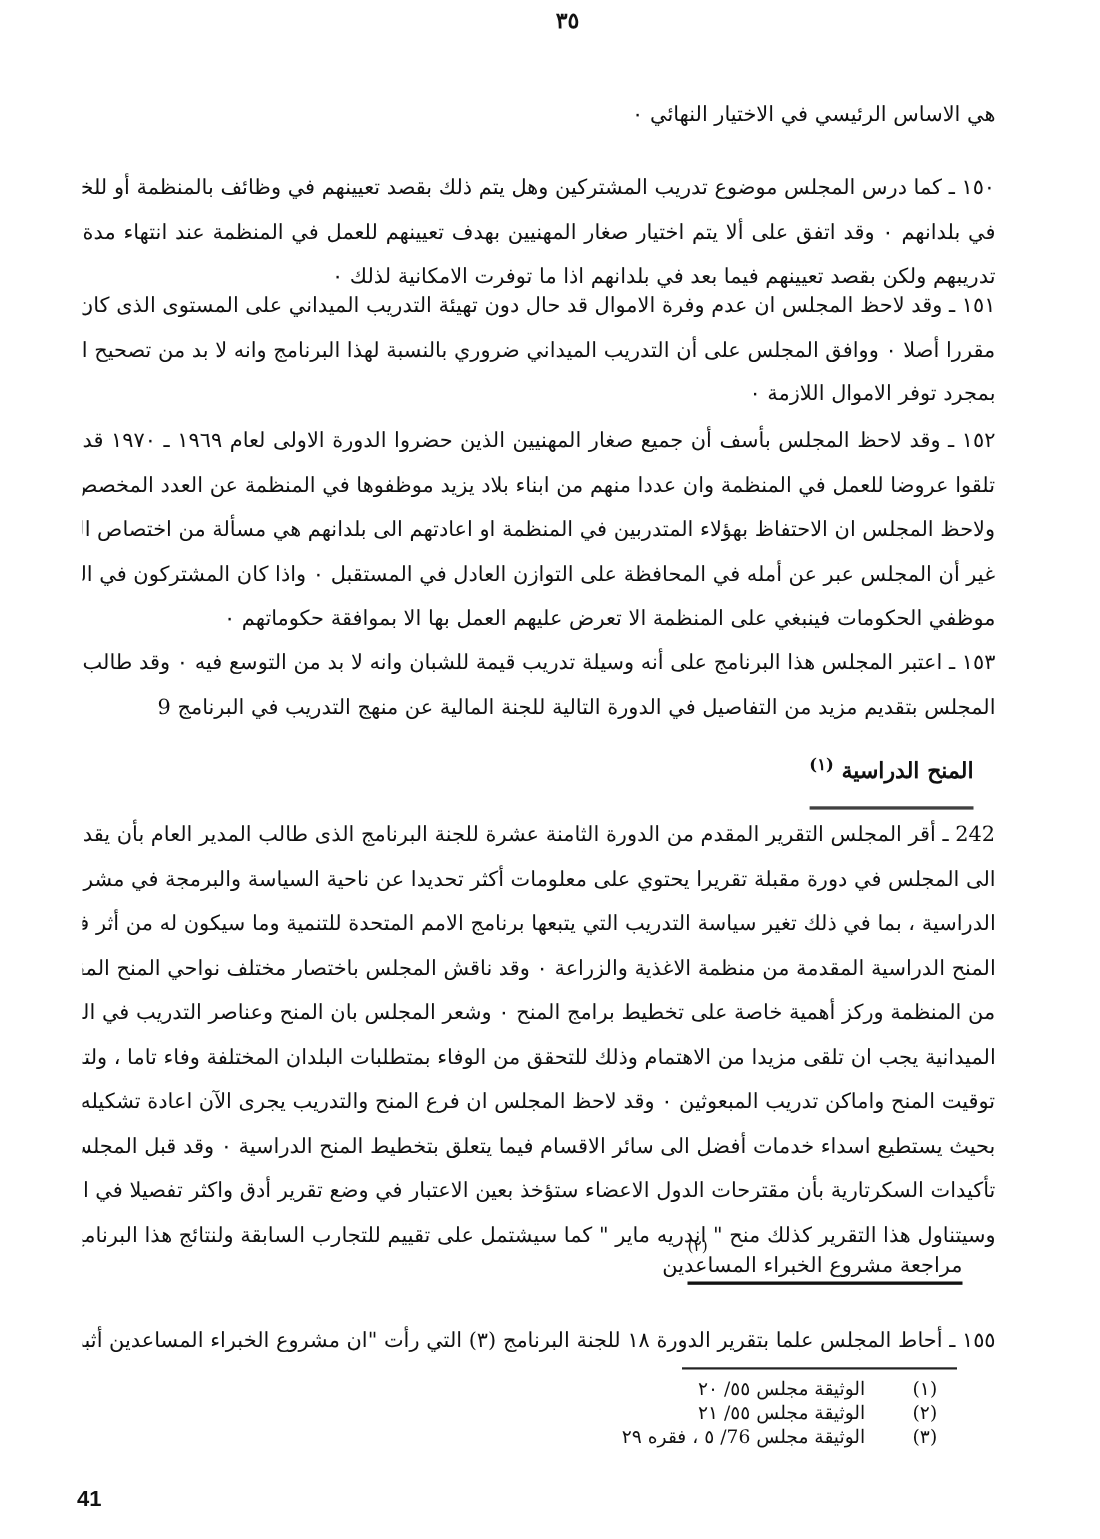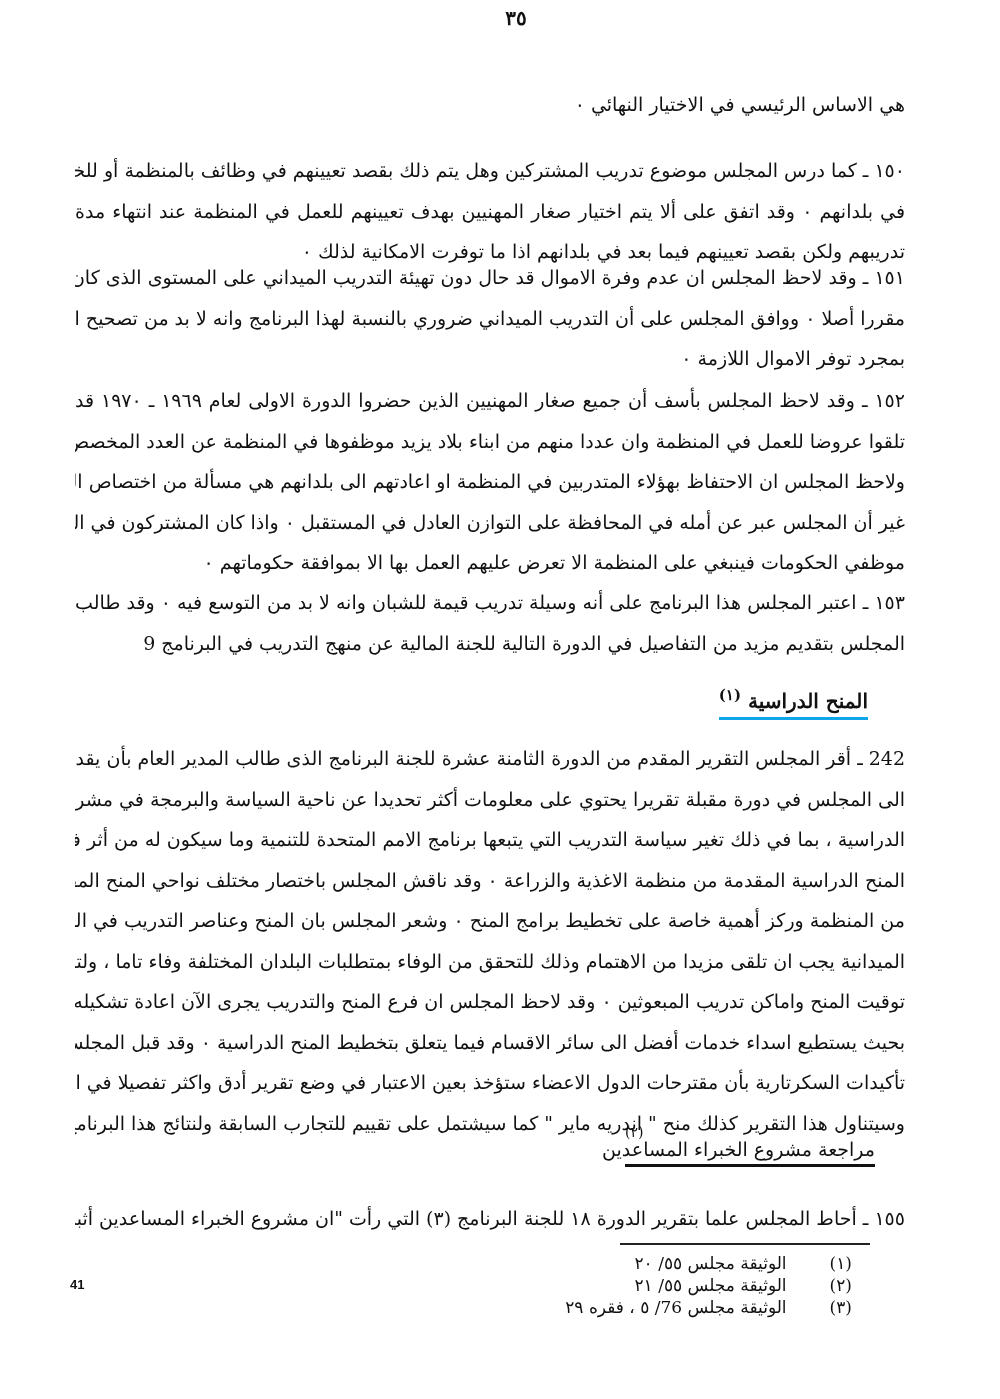--- a/index.html
+++ b/index.html
@@ -6,31 +6,31 @@
   body { width: 1000px; height: 1399px; position: relative; overflow: hidden;
          font-family: "DejaVu Serif", "Liberation Serif", serif; color: #111; }
   .page { position: absolute; left: 0; top: 0; width: 1000px; height: 1399px; }
   .page-number-top { position: absolute; top: 6px; left: 16px; width: 1000px; text-align: center;
                      font-size: 20px; font-weight: bold; }
   .line { display: block; white-space: nowrap; text-align-last: justify; }
   .line.last { text-align-last: right; }
   .para { position: absolute; right: 95px; width: 830px; direction: rtl; font-size: 19px; line-height: 40.5px; }
   .para .line { text-align: justify; text-align-last: justify; overflow: hidden; }
   .para .line.last { text-align-last: right; }
-  .heading { position: absolute; right: 132px; direction: rtl; font-size: 20px; font-weight: bold;
-             border-bottom: 3px solid #0ea5e9; padding-bottom: 4px; white-space: nowrap; }
+  .heading { position: absolute; right: 115px; direction: rtl; font-size: 20px; font-weight: bold;
+             border-bottom: 3px solid #404040; padding-bottom: 20px; white-space: nowrap; }
   .heading sup { font-size: 15px; }
   .heading2 { position: absolute; right: 125px; direction: rtl; font-size: 19px;
               border-bottom: 3px solid #111; padding-bottom: 4px; white-space: nowrap; width: 230px; text-align: right; }
   .heading2 sup { font-size: 14px; }
   .fn-rule { position: absolute; right: 130px; top: 1243px; width: 250px; border-top: 2px solid #222; }
   .footnotes { position: absolute; right: 148px; top: 1252px; direction: rtl; font-size: 17px; line-height: 22px; }
   .fn { white-space: nowrap; }
   .fn .num { display: inline-block; width: 60px; }
-  .page-number-bottom { position: absolute; left: 70px; top: 1277px; font-size: 13px; font-weight: bold;
+  .page-number-bottom { position: absolute; left: 70px; top: 1352px; font-size: 20px; font-weight: bold;
                         font-family: "Liberation Sans", sans-serif; }
 </style>
 </head>
 <body>
 
 <div class="page">
 
   <div class="page-number-top">٣٥</div>
 
   <div class="para" style="top:84px;">

